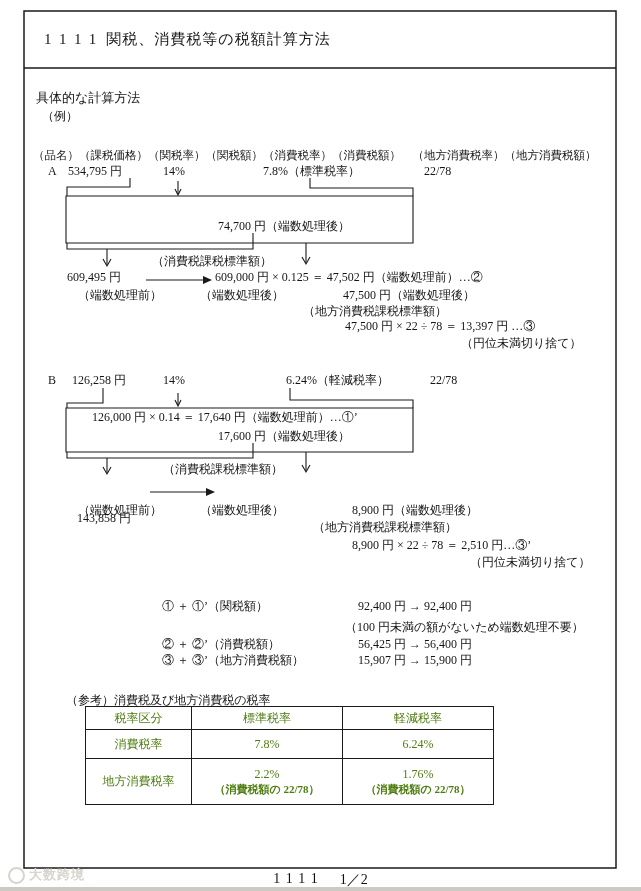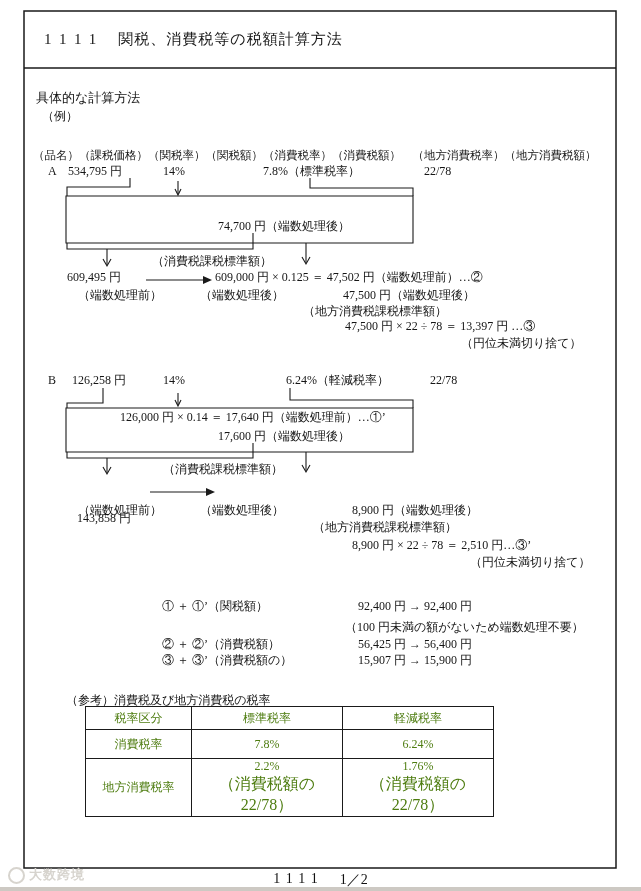--- a/index.html
+++ b/index.html
@@ -16,21 +16,21 @@
   .thick{stroke:#1a1a1a;stroke-width:1.5;fill:none;}
   .fillhead{fill:#1a1a1a;stroke:none;}
   table.rates{position:absolute;left:85px;top:706px;border-collapse:collapse;table-layout:fixed;
               font-size:12px;color:#4d7c0f;}
   table.rates th,table.rates td{border:1px solid #1a1a1a;text-align:center;vertical-align:middle;
               font-weight:normal;padding:0;}
   table.rates{border:1.5px solid #1a1a1a;}
   table.rates thead th{border-bottom:1.5px solid #1a1a1a;height:22px;}
   .c1{width:105px;} .c2{width:150px;} .c3{width:150px;}
   .r-single{height:29px;} .r-double{height:46px;}
-  .cellnote{font-size:16px;line-height:1.3;}
+  .cellnote{font-size:11px;line-height:1.3;font-weight:bold;}
   .footer{position:absolute;left:0;top:871px;width:641px;display:flex;justify-content:center;
           gap:16px;font-size:14px;}
   .footer .fnum{letter-spacing:6px;}
   .watermark{position:absolute;left:8px;top:866px;display:flex;align-items:center;gap:4px;
              color:#d7d4ce;font-weight:bold;font-size:13px;letter-spacing:1px;}
   .wm-circle{display:inline-block;width:13px;height:13px;border:2px solid #d7d4ce;border-radius:50%;}
   .bottom-strip{position:absolute;left:0;top:887px;width:641px;height:4px;background:#cdc9c3;}
 </style>
 </head>
 <body>
@@ -66,21 +66,21 @@
     <path d="M253,443 V458 H67 V452" class="ln"></path>
     <line x1="107" y1="458" x2="107" y2="473" class="ln"></line>
     <polyline points="103,467 107,474 111,467" class="ln"></polyline>
     <line x1="306" y1="452" x2="306" y2="471" class="ln"></line>
     <polyline points="302,465 306,472 310,465" class="ln"></polyline>
     <line x1="150" y1="492" x2="206" y2="492" class="ln"></line>
     <polygon points="206,488 215,492 206,496" class="fillhead"></polygon>
   </svg>
 
   <div class="t title" style="left:44px;top:31px;">
-    <span class="num">1111</span><span style="margin-left:14px;">関税、消費税等の税額計算方法</span>
+    <span class="num">1111</span><span style="margin-left:2px;">関税、消費税等の税額計算方法</span>
   </div>
 
   <div class="t s13" style="left:36px;top:91px;">具体的な計算方法</div>
   <div class="t" style="left:42px;top:110px;">（例）</div>
   <div class="t s11" style="left:33px;top:149px;">（品名）（課税価格）（関税率）（関税額）（消費税率）（消費税額）　（地方消費税率）（地方消費税額）</div>
 
   <div class="t" style="left:48px;top:165px;">A</div>
   <div class="t" style="left:68px;top:165px;">534,795 円</div>
   <div class="t" style="left:163px;top:165px;">14%</div>
   <div class="t" style="left:263px;top:165px;">7.8%（標準税率）</div>
@@ -97,38 +97,38 @@
   <div class="t" style="left:303px;top:305px;">（地方消費税課税標準額）</div>
   <div class="t" style="left:345px;top:320px;">47,500 円 × 22 ÷ 78 ＝ 13,397 円 …③</div>
   <div class="t" style="left:461px;top:337px;">（円位未満切り捨て）</div>
 
   <div class="t" style="left:48px;top:374px;">B</div>
   <div class="t" style="left:72px;top:374px;">126,258 円</div>
   <div class="t" style="left:163px;top:374px;">14%</div>
   <div class="t" style="left:286px;top:374px;">6.24%（軽減税率）</div>
   <div class="t" style="left:430px;top:374px;">22/78</div>
 
-  <div class="t" style="left:92px;top:411px;margin-left:28px;">126,000 円 × 0.14 ＝ 17,640 円（端数処理前）…①’</div>
+  <div class="t" style="left:92px;top:411px;">126,000 円 × 0.14 ＝ 17,640 円（端数処理前）…①’</div>
   <div class="t" style="left:218px;top:430px;">17,600 円（端数処理後）</div>
 
   <div class="t" style="left:163px;top:463px;">（消費税課税標準額）</div>
   <div class="t" style="left:77px;top:512px;">143,858 円</div>
   <div class="t" style="left:78px;top:504px;">（端数処理前）</div>
   <div class="t" style="left:200px;top:504px;">（端数処理後）</div>
   <div class="t" style="left:352px;top:504px;">8,900 円（端数処理後）</div>
   <div class="t" style="left:313px;top:521px;">（地方消費税課税標準額）</div>
   <div class="t" style="left:352px;top:539px;">8,900 円 × 22 ÷ 78 ＝ 2,510 円…③’</div>
   <div class="t" style="left:470px;top:556px;">（円位未満切り捨て）</div>
 
   <div class="t" style="left:162px;top:600px;">① ＋ ①’（関税額）</div>
   <div class="t" style="left:358px;top:600px;">92,400 円 → 92,400 円</div>
   <div class="t" style="left:345px;top:621px;">（100 円未満の額がないため端数処理不要）</div>
   <div class="t" style="left:162px;top:638px;">② ＋ ②’（消費税額）</div>
   <div class="t" style="left:358px;top:638px;">56,425 円 → 56,400 円</div>
-  <div class="t" style="left:162px;top:654px;">③ ＋ ③’（消費税額の）</div>
+  <div class="t" style="left:162px;top:654px;">③ ＋ ③’（地方消費税額）</div>
   <div class="t" style="left:358px;top:654px;">15,907 円 → 15,900 円</div>
 
   <div class="t" style="left:66px;top:694px;">（参考）消費税及び地方消費税の税率</div>
   <table class="rates">
     <thead>
       <tr>
         <th class="c1">税率区分</th>
         <th class="c2">標準税率</th>
         <th class="c3">軽減税率</th>
       </tr>

